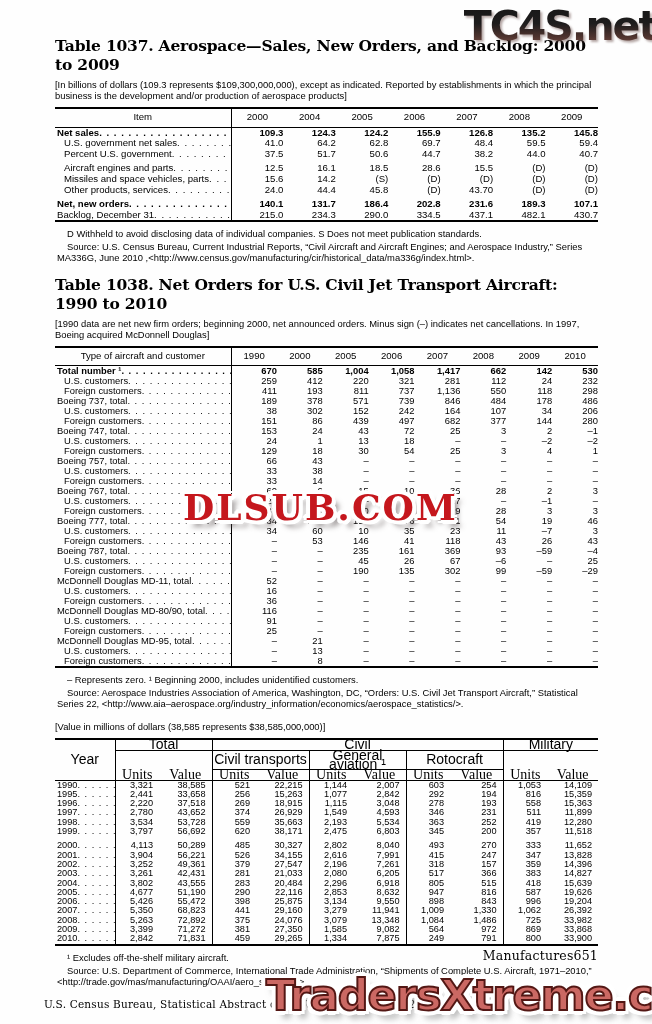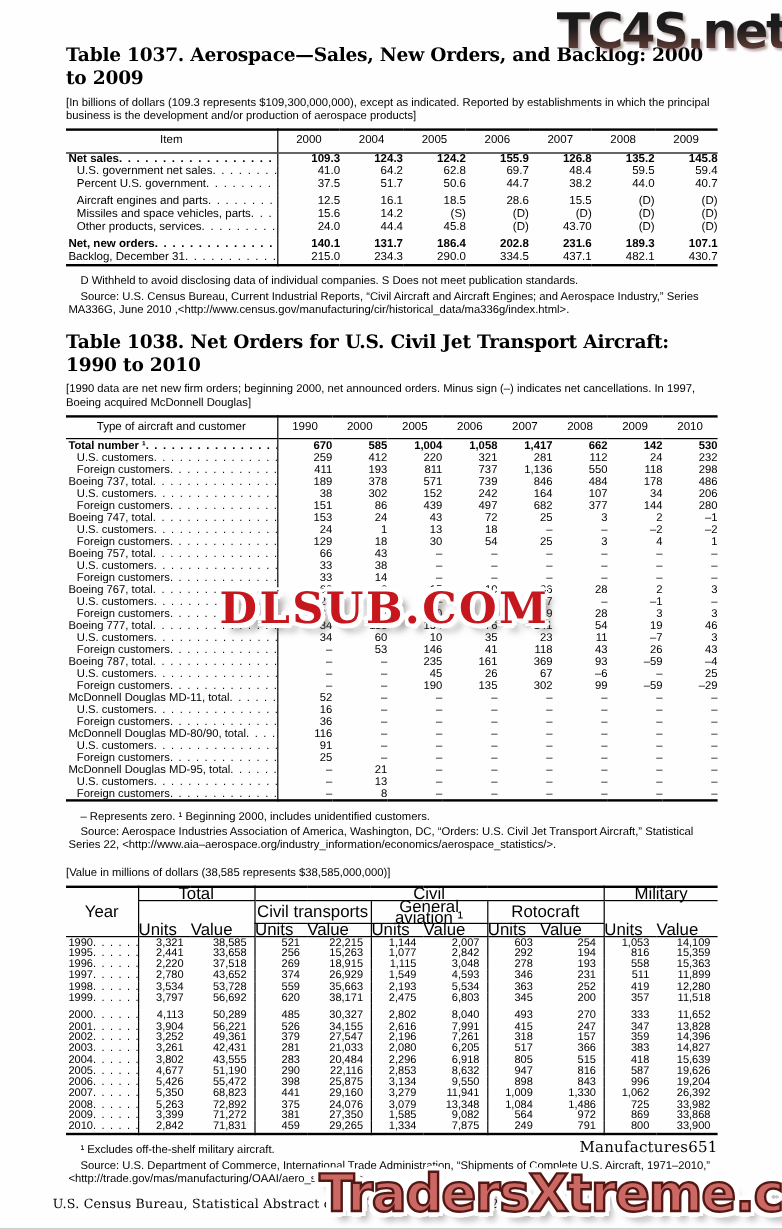--- a/index.html
+++ b/index.html
@@ -35,21 +35,21 @@
   .nc{text-align:right;padding-right:9px;}
   .nc.b{font-weight:bold;}
   tr.gap td{height:4px;}
 
   
   #t39{font-size:9.2px;line-height:9.3px;}
   #t39 thead th{font-size:14px;}
   .ystub{text-align:center;vertical-align:middle;border-bottom:1.5px solid #000;}
   .grp,.sub{text-align:center;padding:2px 0 2px;}
   .ub{border-bottom:1px solid #000;}
-  .uvrow th{border-bottom:1.5px solid #000;text-align:left;padding:2px 0 3px;}
+  .uvrow th{border-bottom:1.5px solid #000;text-align:center;padding:2px 0 3px;font-family:Liberation Serif, serif;}
   #t39 .nc{padding-right:6px;}
   #t39 tr.gap td{height:5px;}
 
   
   .pgref{position:absolute;right:54px;top:948px;font-family:"DejaVu Serif",serif;
          font-size:12.5px;letter-spacing:0.2px;}
   .pgref .pgnum{margin-left:0;}
   .credit{position:absolute;left:44px;top:998px;font-family:"DejaVu Serif",serif;
           font-size:10.5px;letter-spacing:0.2px;}
 

